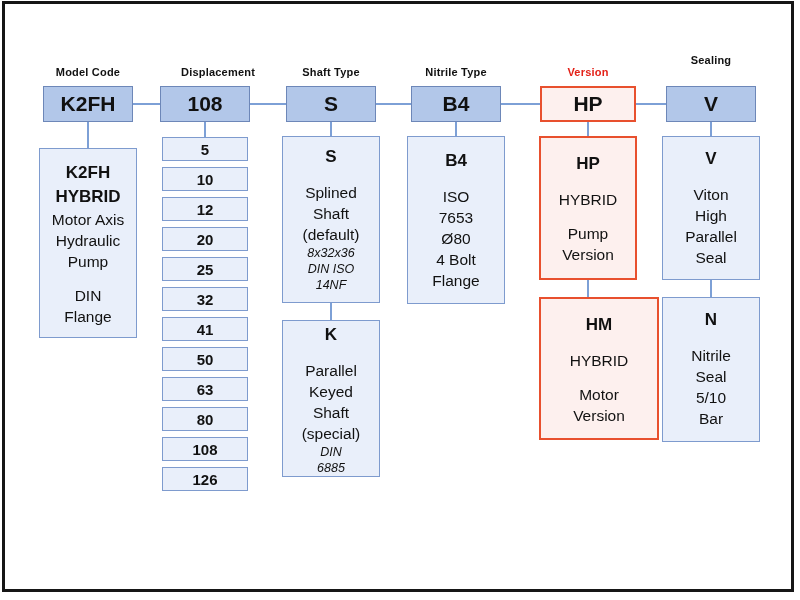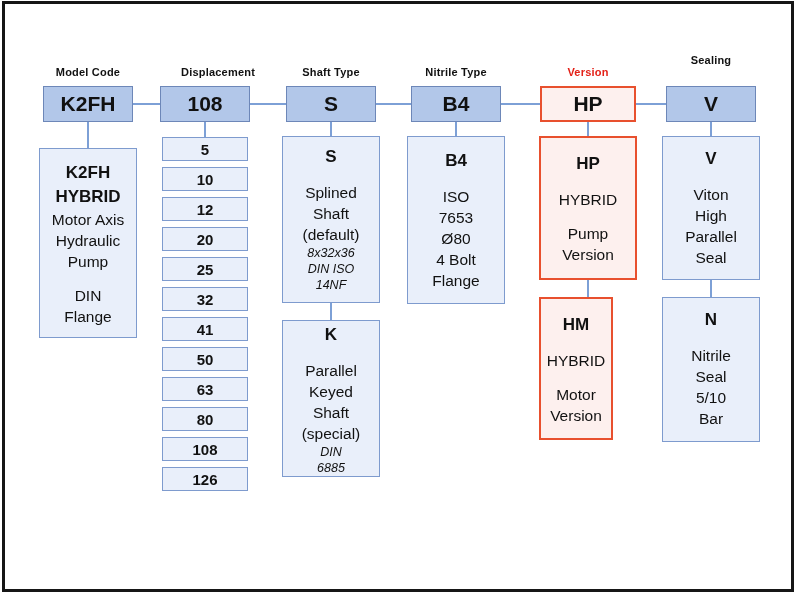--- a/index.html
+++ b/index.html
@@ -135,21 +135,21 @@
   <span>HP</span>
 </div>
 <div class="desc-box red pt14" style="left:539px;top:136px;width:98px;height:144px;">
     <div class="ln b">HP</div>
     <div class="ln g">&nbsp;</div>
     <div class="ln">HYBRID</div>
     <div class="ln g">&nbsp;</div>
     <div class="ln">Pump</div>
     <div class="ln">Version</div>
   </div>
-<div class="desc-box red pt14" style="left:539px;top:297px;width:74px;height:143px;">
+<div class="desc-box red pt14" style="left:539px;top:297px;width:120px;height:143px;">
     <div class="ln b">HM</div>
     <div class="ln g">&nbsp;</div>
     <div class="ln">HYBRID</div>
     <div class="ln g">&nbsp;</div>
     <div class="ln">Motor</div>
     <div class="ln">Version</div>
   </div>
 
 <div class="col-label" style="left:661px;top:54px;width:100px;">Sealing</div>
 <div class="hdr-box" style="left:666px;top:86px;width:90px;height:36px;">

